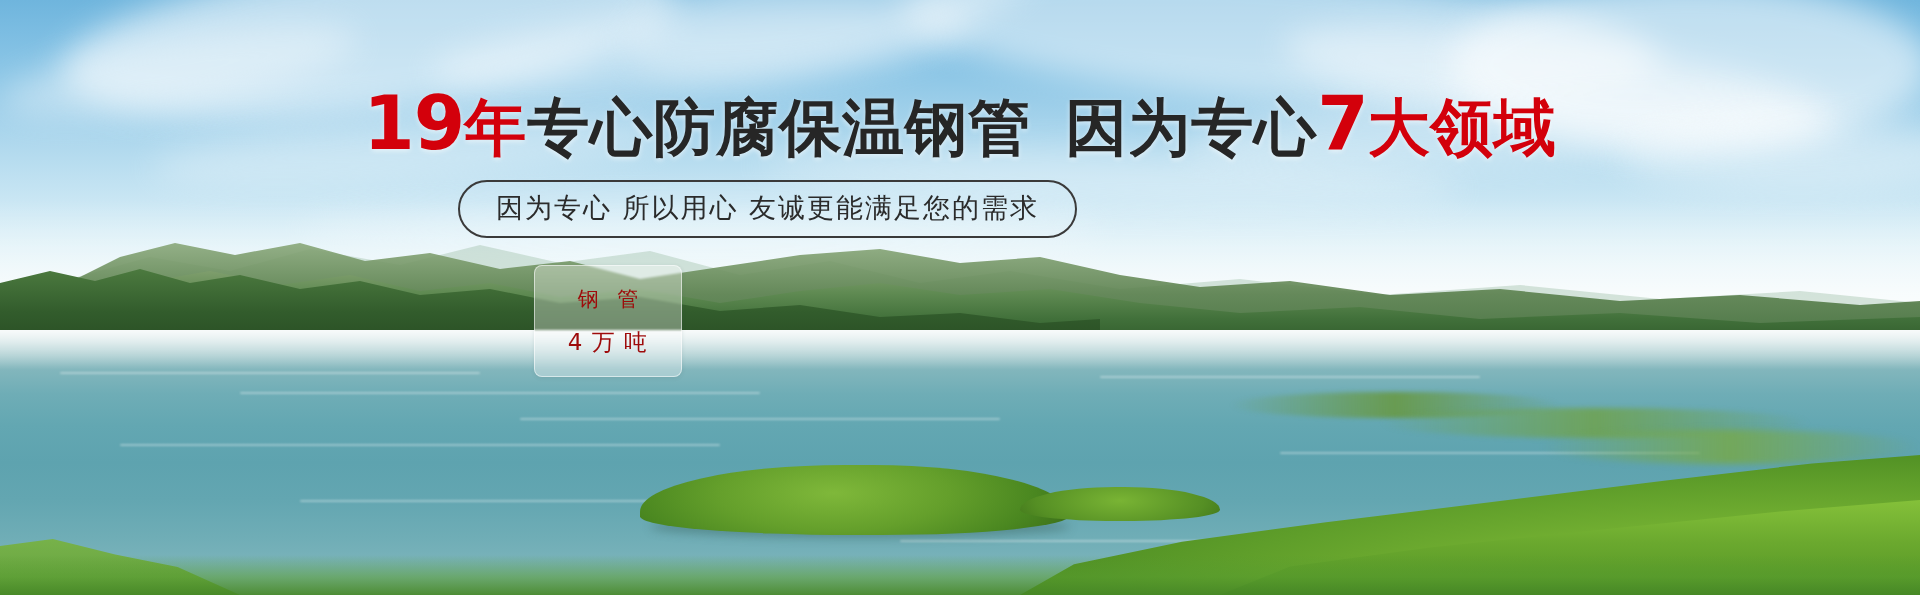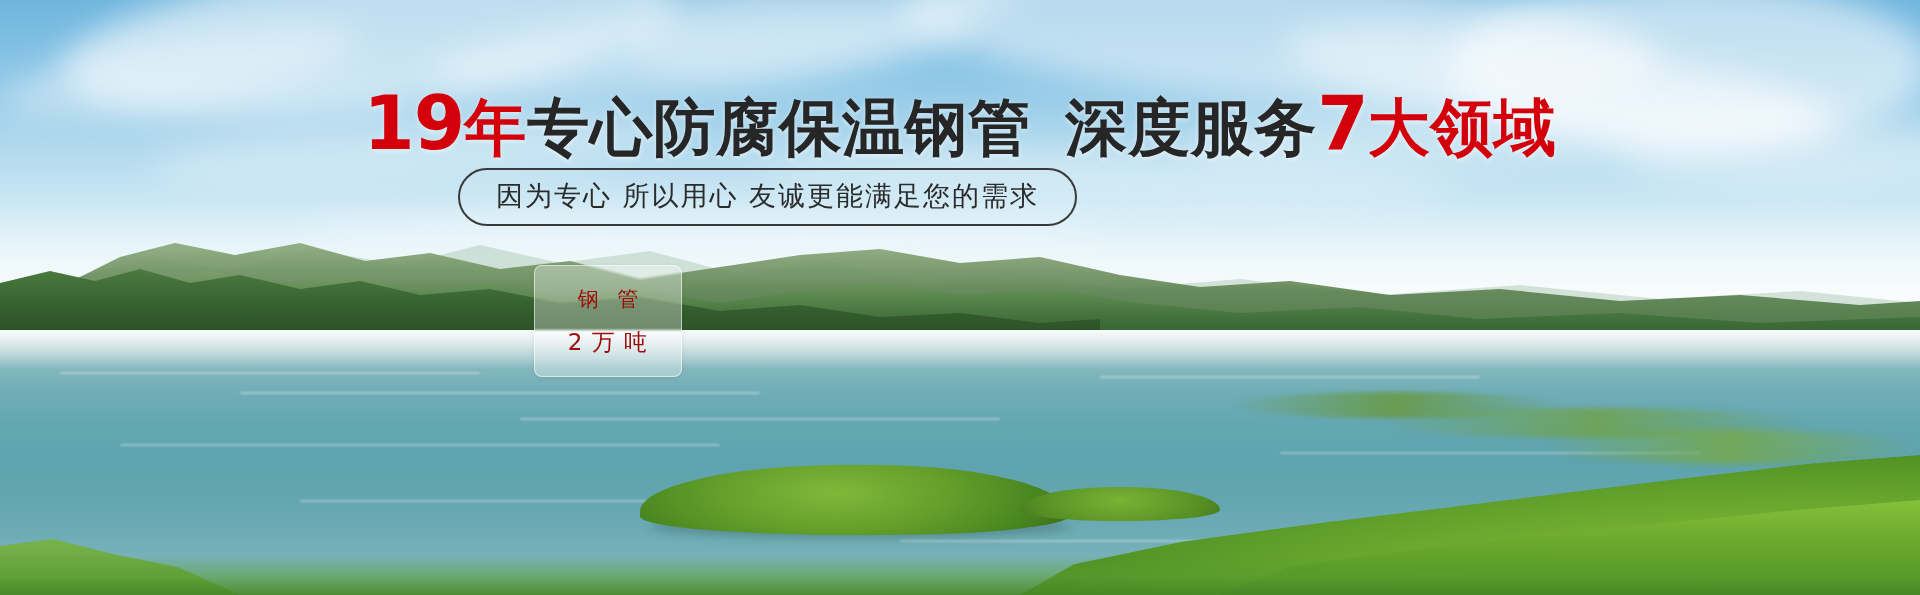--- a/index.html
+++ b/index.html
@@ -150,21 +150,21 @@
   }
   .headline .num{
     color:#d3000b;font-size:74px;
     font-family:"DejaVu Sans","Liberation Sans",sans-serif;
     letter-spacing:-1px;
   }
   .headline .red{color:#d3000b;}
   .headline .gap{display:inline-block;width:34px;}
 
   .subtitle-wrap{
-    position:absolute;left:0;top:168px;width:1535px;text-align:center;
+    position:absolute;left:0;top:180px;width:1535px;text-align:center;
   }
   .subtitle{
     display:inline-block;
     padding:9px 36px 11px;
     border:2px solid #3a3a3a;
     border-radius:30px;
     font-size:27px;line-height:34px;
     letter-spacing:2px;
     color:#2b2b2b;
     white-space:nowrap;
@@ -279,32 +279,32 @@
   <div class="island-2"></div>
 
   <div class="grass-right"></div>
   <div class="grass-right-2"></div>
   <div class="grass-left"></div>
   <div class="grass-bottom"></div>
 
   <div class="content">
 
     <div class="headline">
-      <span class="num">19</span><span class="red">年</span><span>专心防腐保温钢管</span><span class="gap"></span><span>深度服务</span><span class="num">7</span><span class="red">大领域</span>
+      <span class="num">19</span><span class="red">年</span><span>专心防腐保温钢管</span><span class="gap"></span><span>因为专心</span><span class="num">7</span><span class="red">大领域</span>
     </div>
 
     <div class="subtitle-wrap">
       <div class="subtitle">因为专心 所以用心  友诚更能满足您的需求</div>
     </div>
 
     <div class="cards">
 
       <div class="card">
         <div class="card-title">钢 管</div>
-        <div class="card-value"><span>2 万 吨</span></div>
+        <div class="card-value"><span>4 万 吨</span></div>
       </div>
 
 
 
     </div>
 
   </div>
 </div>
 
 </body></html>

